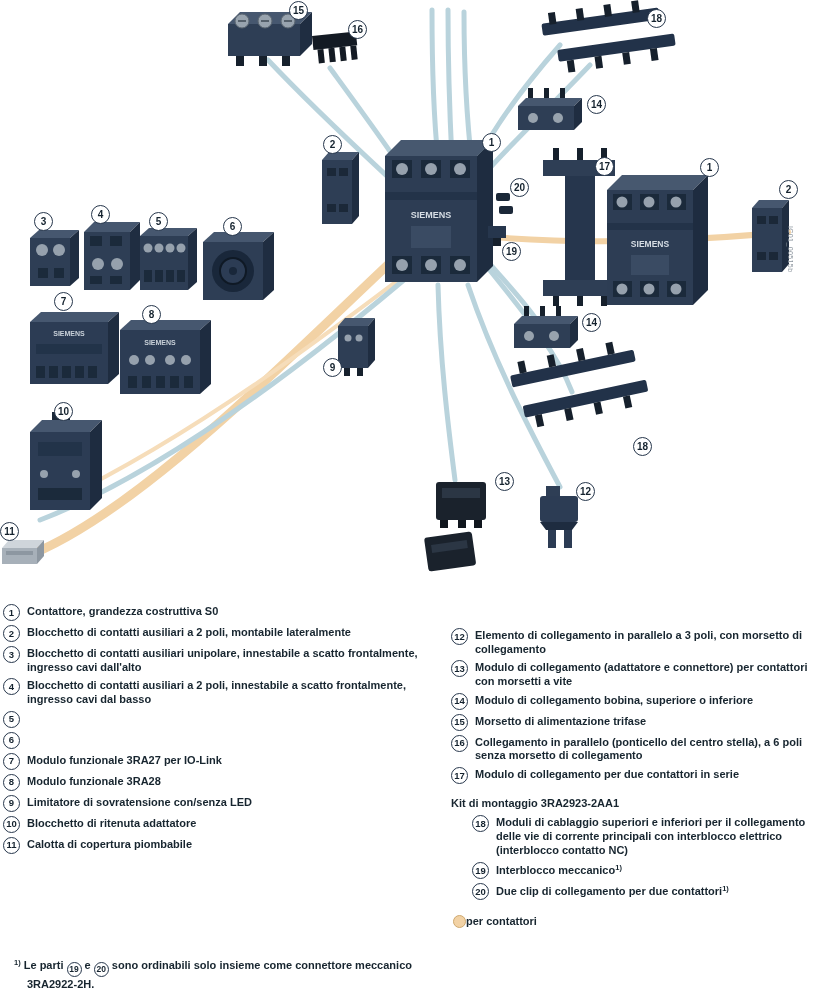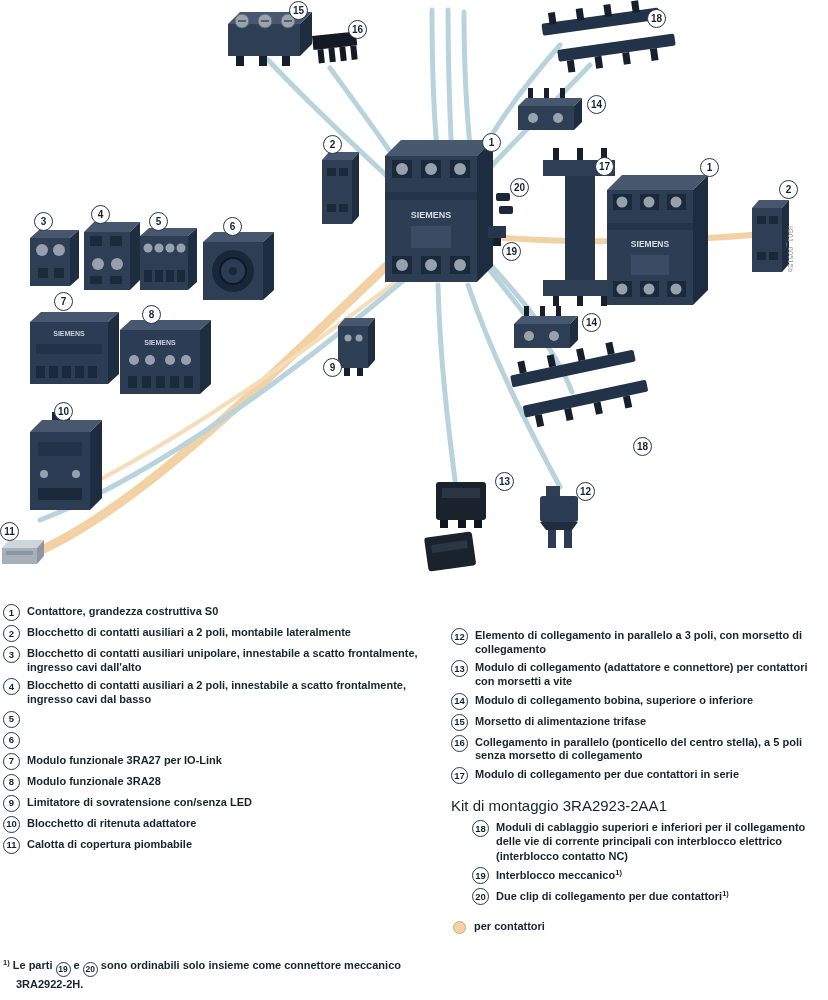--- a/index.html
+++ b/index.html
@@ -13,29 +13,29 @@
   .figid{position:absolute;left:787px;top:226px;writing-mode:vertical-rl;font-size:7px;color:#8a939c;letter-spacing:.4px}
   .legend{position:absolute;left:0;top:600px;width:828px}
   .col-left{position:absolute;left:3px;top:4px;width:434px}
   .col-right{position:absolute;left:451px;top:28px;width:374px}
   .lrow{display:flex;gap:7px;margin-bottom:4px;align-items:flex-start}
   .num{flex:0 0 17px;width:17px;height:17px;border:1.5px solid #27374c;border-radius:50%;background:#fff;
        color:#14222e;font-size:9.5px;font-weight:bold;display:inline-flex;align-items:center;
        justify-content:center;line-height:1}
   .ltext{font-size:11px;font-weight:bold;line-height:1.24;color:#17252f;padding-top:1px}
   .kit{margin-top:12px}
-  .kit-title{font-size:15px;font-weight:normal;line-height:1.3}
+  .kit-title{font-size:11px;font-weight:bold;line-height:1.3}
   .kit-items{margin-left:21px;margin-top:5px}
   .sup{font-size:7.5px;font-weight:bold;vertical-align:4px}
   .color-key{margin-top:14px;margin-left:2px}
-  .krow{display:flex;gap:8px;align-items:flex-end;margin-bottom:8px}
+  .krow{display:flex;align-items:center;margin-bottom:8px}
   .dot{width:13px;height:13px;border-radius:50%;flex:0 0 13px}
   .dot.tan{background:#f2d2a5;border:1px solid #cfa96f}
   .dot.blue{background:#b9d3dc;border:1px solid #8fb4c2}
-  .footnote{position:absolute;left:3px;top:958px;width:400px;font-size:11px;font-weight:bold;
+  .footnote{position:absolute;left:14px;top:958px;width:400px;font-size:11px;font-weight:bold;
             line-height:1.4;padding-left:13px;text-indent:-13px;color:#17252f}
   .footnote .num-inline{width:15px;height:15px;font-size:8.5px;vertical-align:-3px;display:inline-flex;text-indent:0}
 </style>
 </head>
 <body>
 
 <div class="page">
 
   <div class="diagram">
     <svg width="828" height="600" viewBox="0 0 828 600">
@@ -435,21 +435,21 @@
       <div class="lrow">
         <span class="num">14</span>
         <span class="ltext">Modulo di collegamento bobina, superiore o inferiore</span>
       </div>
       <div class="lrow">
         <span class="num">15</span>
         <span class="ltext">Morsetto di alimentazione trifase</span>
       </div>
       <div class="lrow">
         <span class="num">16</span>
-        <span class="ltext">Collegamento in parallelo (ponticello del centro stella), a 5 poli senza morsetto di collegamento</span>
+        <span class="ltext">Collegamento in parallelo (ponticello del centro stella), a 6 poli senza morsetto di collegamento</span>
       </div>
       <div class="lrow">
         <span class="num">17</span>
         <span class="ltext">Modulo di collegamento per due contattori in serie</span>
       </div>
 
       <div class="kit">
         <div class="kit-title">Kit di montaggio 3RA2923-2AA1</div>
         <div class="kit-items">
           <div class="lrow">

